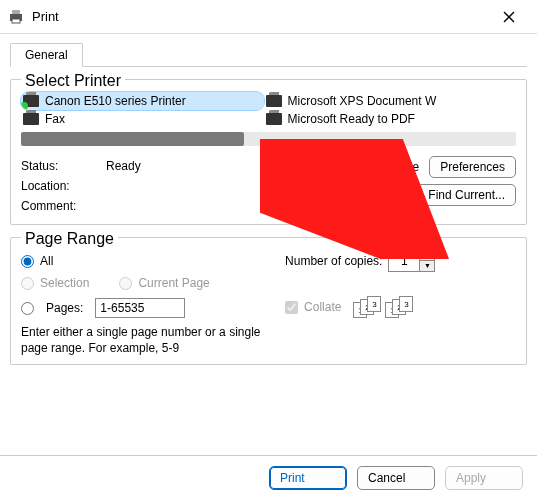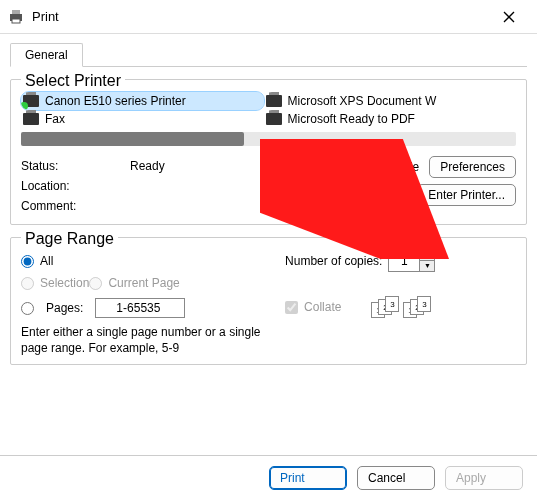--- a/index.html
+++ b/index.html
@@ -83,21 +83,21 @@
     background:#e8e8e8;
     margin-top:4px;
     position:relative;
     border-radius:2px;
   }
   .scrollbar-thumb {
     position:absolute; left:0; top:0;
     width:45%; height:100%;
     background:#7a7a7a; border-radius:2px;
   }
-  .status-row { display:flex; margin-top:10px;gap:24px; }
+  .status-row { display:flex; margin-top:10px; }
   .status-labels { width:85px; }
   .status-labels div, .status-values div { height:20px; line-height:20px; }
   .status-values { flex:1; }
   .right-col { display:flex; flex-direction:column; align-items:flex-end; gap:6px; }
   .checkbox, .radio {
     display:inline-flex; align-items:center; gap:6px;
     font-size:12px;
   }
   .checkbox input, .radio input { margin:0; }
   .btn {
@@ -107,32 +107,32 @@
     font-size:12px;
     border-radius:5px;
     min-width:82px;
   }
   .page-range-body { display:flex; }
   .range-left { flex:1.1; }
   .range-right { flex:1; border-left:0; padding-left:10px; }
   .radio { display:flex; align-items:center; margin:4px 0; }
   .radio.disabled { color:#9a9a9a; }
   .radio input[type=radio]{ width:13px;height:13px; accent-color:#0067c0;}
-  .radio-grid { display:flex; }
+  .radio-grid { display:flex; gap:30px; }
   .text-input {
-    border:1px solid #888; padding:2px 20px; font-size:12px; width:90px;
+    border:1px solid #888; padding:2px 4px; font-size:12px; width:90px;
   }
   .hint { font-size:12px; margin-top:6px; line-height:1.35; width: 250px;}
   .copies-row { display:flex; align-items:center; gap:6px; margin-bottom:12px;}
   .spinner { display:inline-flex; border:1px solid #888; height:22px; }
   .spinner-value { width:30px; text-align:center; border:none; font-size:12px; padding:2px 4px;}
   .spinner-btns { display:flex; flex-direction:column; border-left:1px solid #888;}
   .spinner-btns div{ width:14px; height:10px; font-size:7px; line-height:10px; text-align:center; background:#eee; border-bottom:1px solid #888;}
   .spinner-btns div:last-child{border-bottom:none;}
-  .collate-row { display:flex; align-items:center; gap:30px;margin-top:24px; }
+  .collate-row { display:flex; align-items:center; gap:12px;margin-top:24px; }
   .collate-checkbox input { accent-color:#888; }
   .collate-row .disabled{ color:#9a9a9a;}
   .pages-illustration { display:flex; gap:4px; }
   .page-stack { position:relative; width:28px; height:22px; }
   .mini-page {
     position:absolute; width:14px; height:16px; background:#fff;
     border:1px solid #888; font-size:8px; text-align:center; line-height:15px;
   }
   .footer {
     position:absolute; bottom:0; left:0; right:0;
@@ -213,21 +213,21 @@
         <div></div>
       </div>
       <div class="right-col">
         <div style="display:flex; align-items:center; gap:10px;">
           <label class="checkbox">
             <input type="checkbox" style="">
             <span style="text-decoration:underline; text-decoration-color:transparent;"><span>Print to <u>f</u>ile</span></span>
           </label>
           <div class="btn">Preferences</div>
         </div>
-        <div class="btn">Enter Printer...</div>
+        <div class="btn">Find Current...</div>
       </div>
     </div>
   </div>
 
   <div class="groupbox">
     <span class="groupbox-title">Page Range</span>
 
     <div class="page-range-body">
       <div class="range-left">
         <label class="radio">

